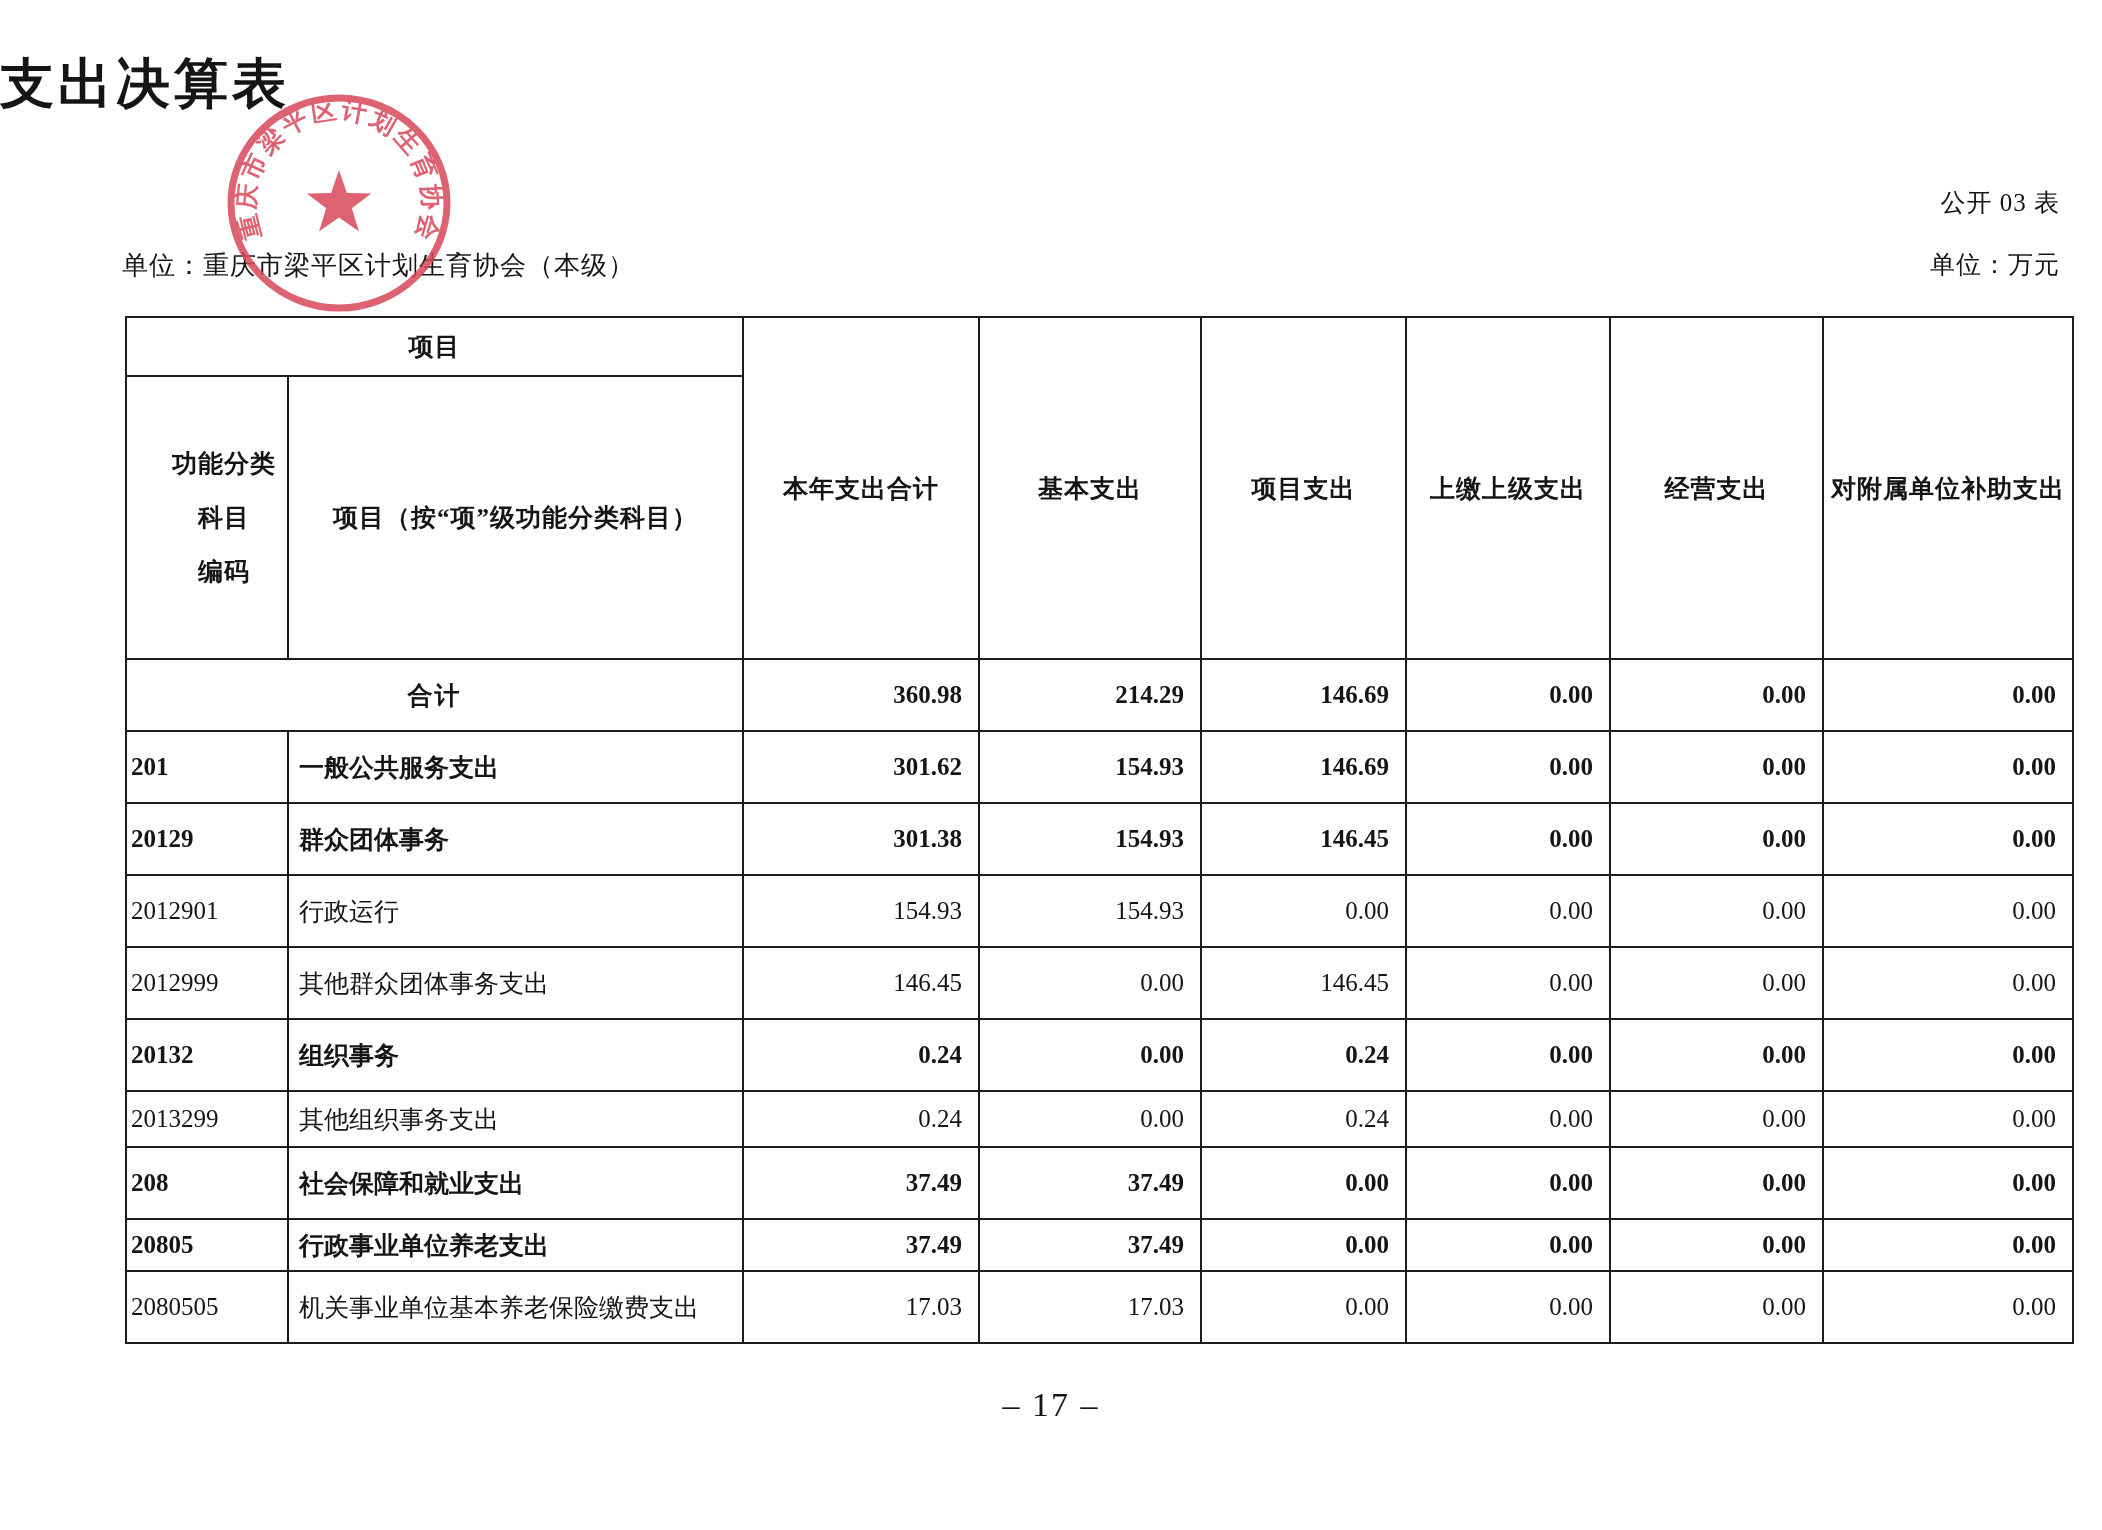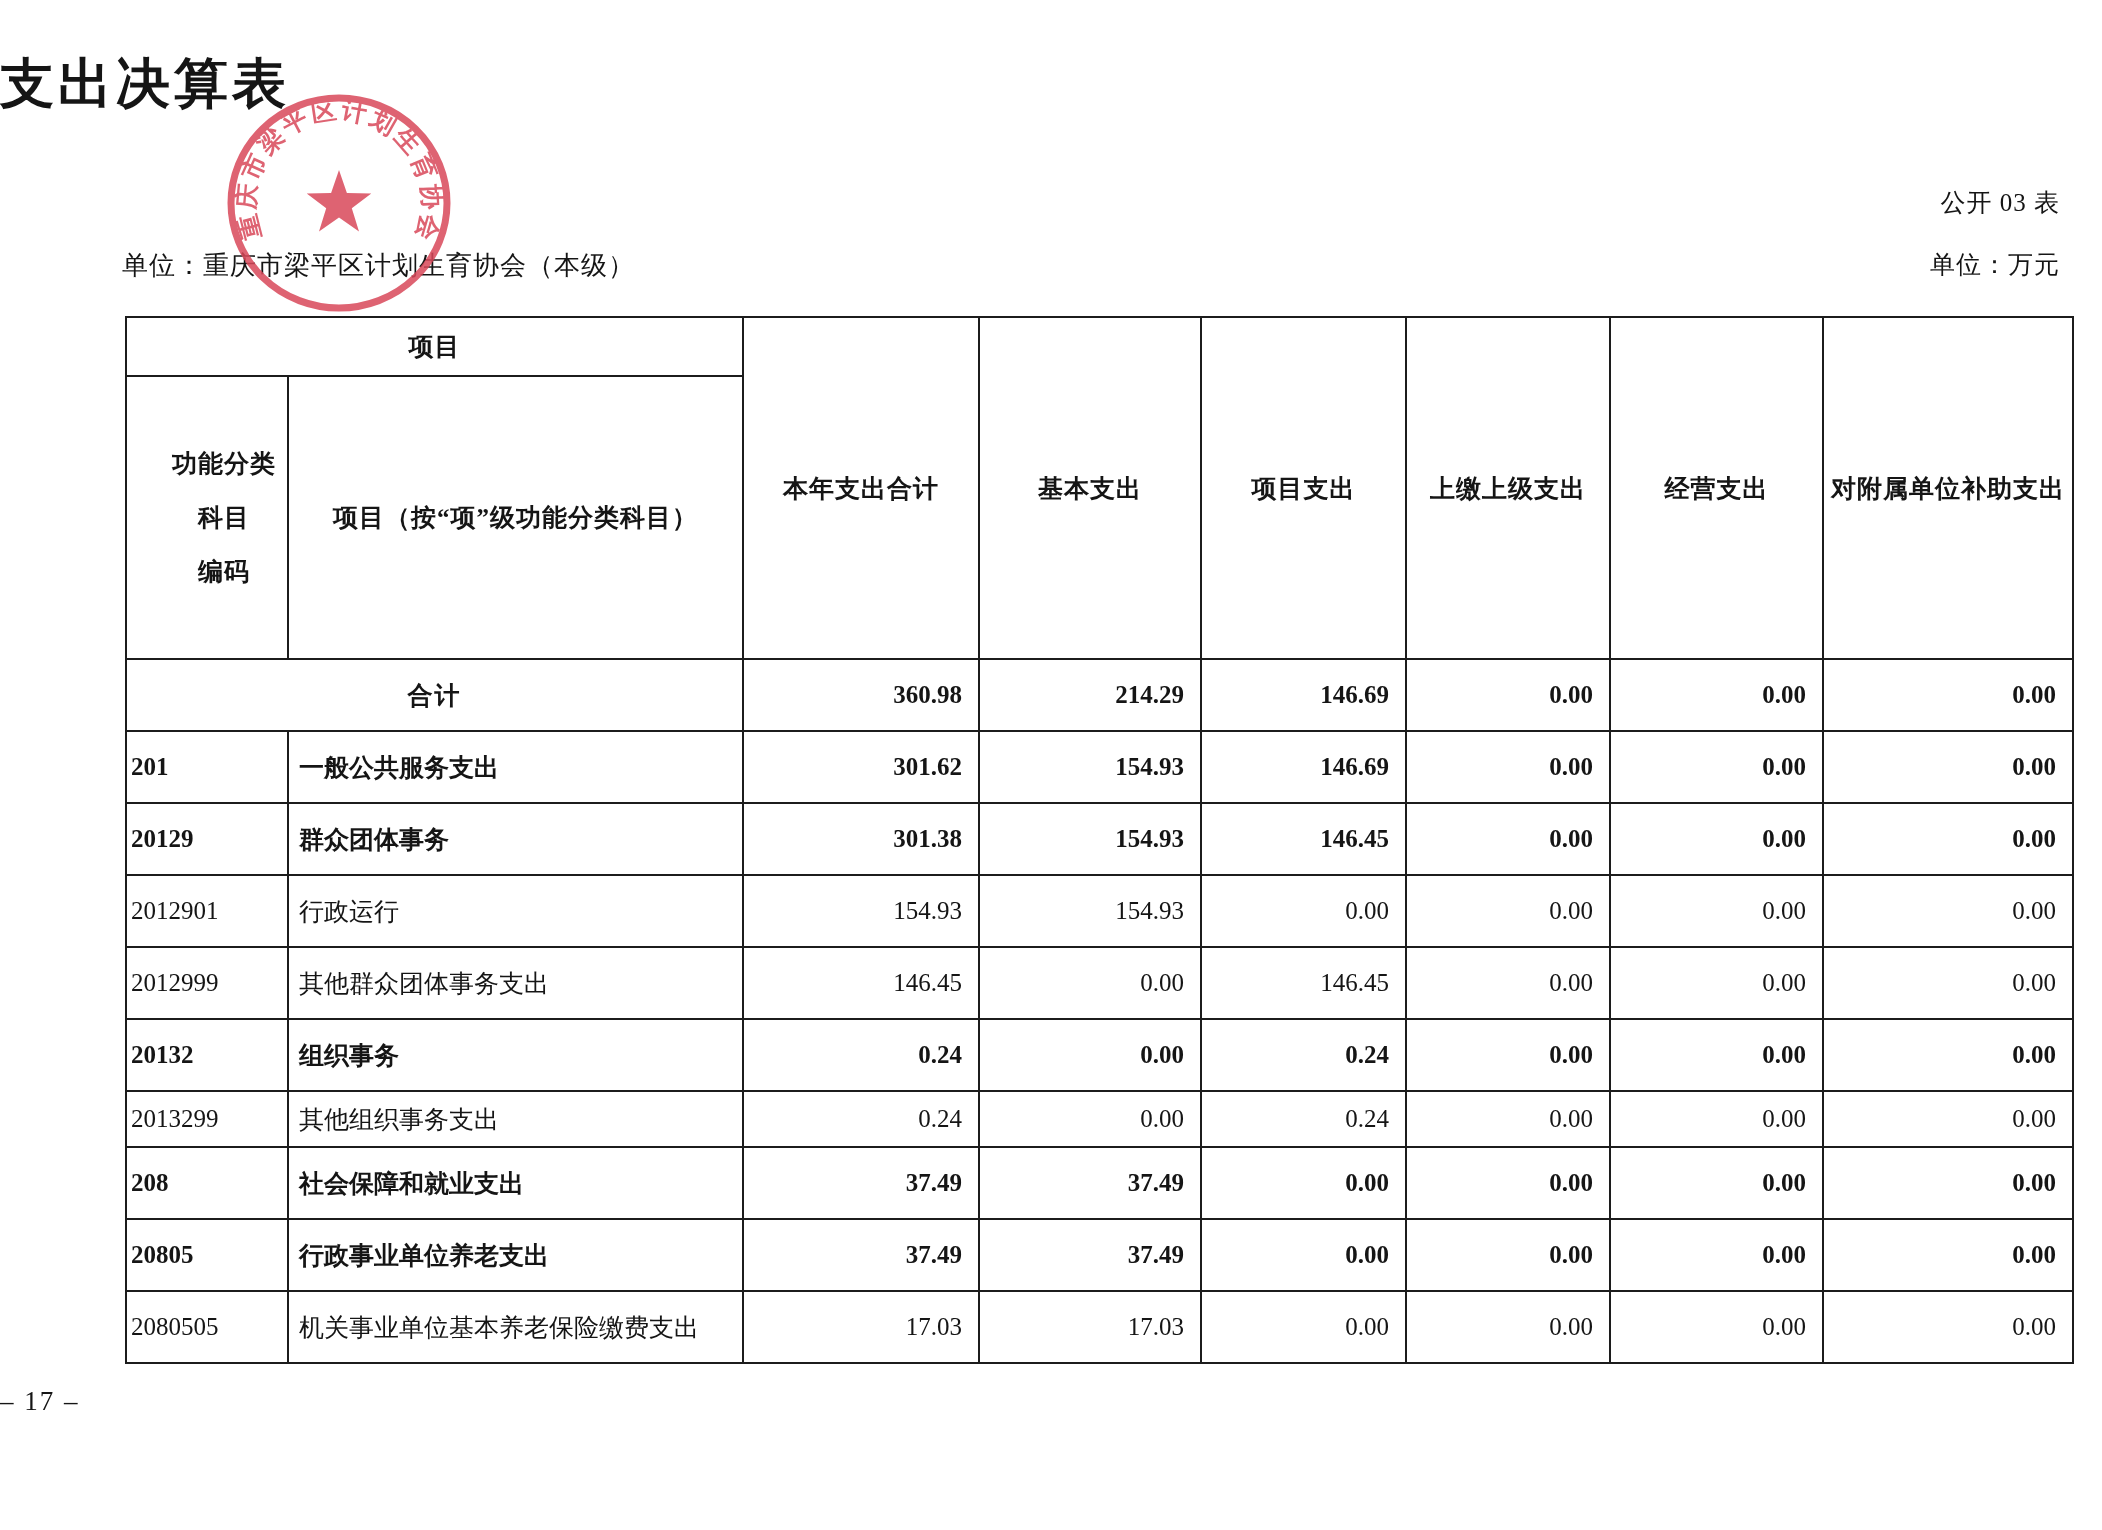--- a/index.html
+++ b/index.html
@@ -38,21 +38,21 @@
   }
   td.hdr{ text-align:center;font-weight:bold;letter-spacing:1px; }
   td.code{ text-align:left;padding-left:4px; }
   td.name{ text-align:left;padding-left:10px; }
   td.num { text-align:right;padding-right:16px; }
   td.total-label{ text-align:center;font-weight:bold;letter-spacing:2px;border-radius:10px; }
   tr.bold td{ font-weight:bold; }
   .two-line span{ display:block;line-height:54px;padding-left:34px; }
   .footer-page{
     position:absolute;top:1386px;left:0;width:100%;
-    font-size:27px;letter-spacing:2px;
+    text-align:center;font-size:34px;letter-spacing:2px;
   }
   .stamp{
     position:absolute;left:222px;top:90px;width:240px;height:235px;
     opacity:0.85;
     pointer-events:none;
   }
   .stamp text{
     font-family:"Liberation Serif", serif;
     font-size:25px;font-weight:bold;letter-spacing:3px;
     fill:#d9485a;
@@ -178,21 +178,21 @@
         <td class="code">208</td>
         <td class="name">社会保障和就业支出</td>
         <td class="num">37.49</td>
         <td class="num">37.49</td>
         <td class="num">0.00</td>
         <td class="num">0.00</td>
         <td class="num">0.00</td>
         <td class="num">0.00</td>
       </tr>
 
-      <tr style="height:72px" class="bold">
+      <tr style="height:52px" class="bold">
         <td class="code">20805</td>
         <td class="name">行政事业单位养老支出</td>
         <td class="num">37.49</td>
         <td class="num">37.49</td>
         <td class="num">0.00</td>
         <td class="num">0.00</td>
         <td class="num">0.00</td>
         <td class="num">0.00</td>
       </tr>
 

